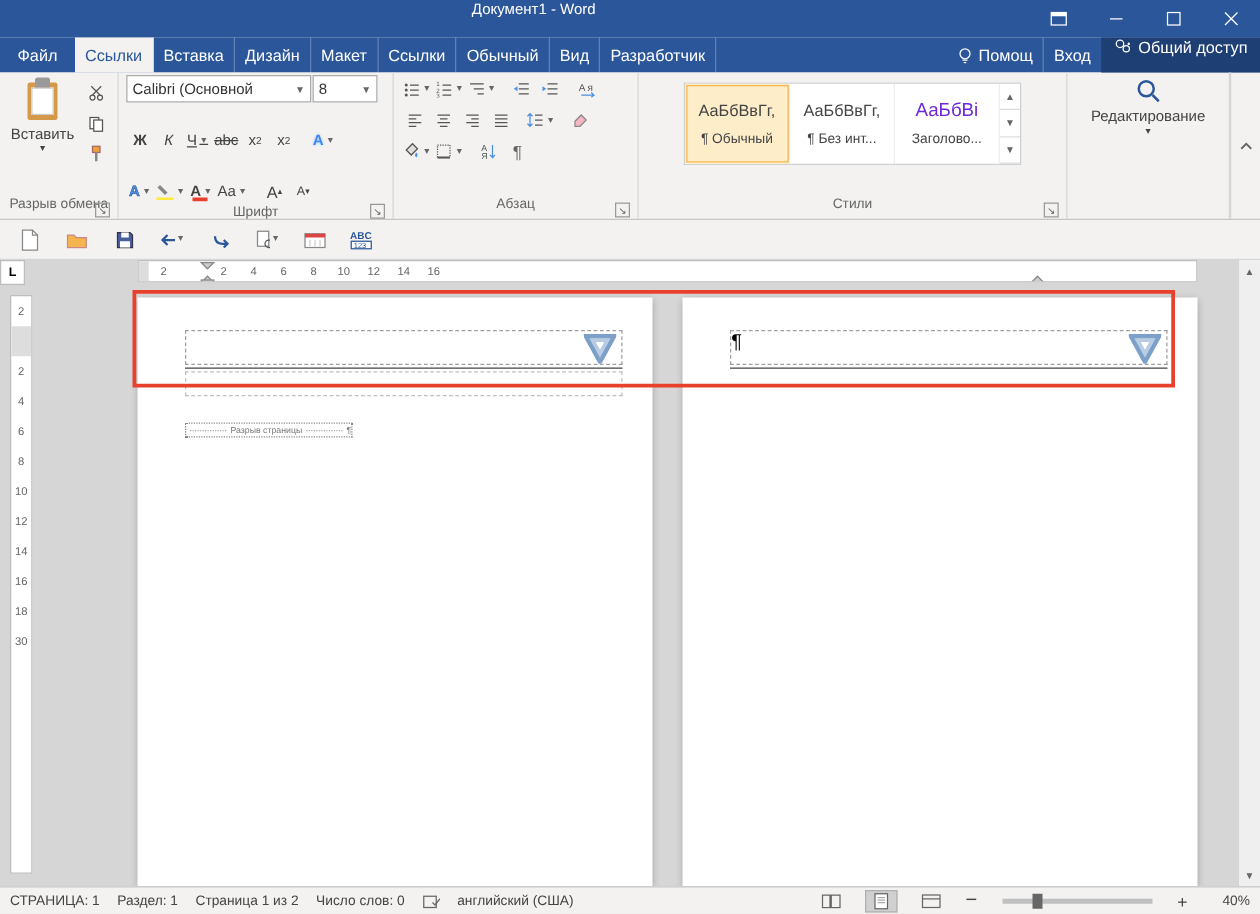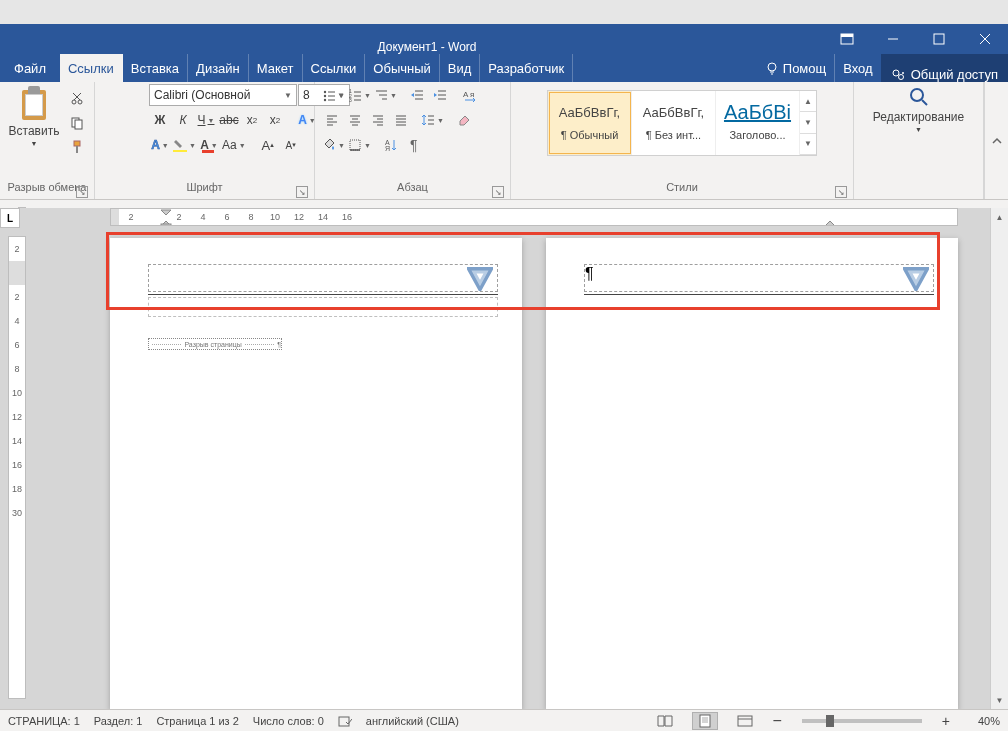--- a/index.html
+++ b/index.html
@@ -1,27 +1,27 @@
 <!DOCTYPE html>
 <html><head>
 <meta charset="utf-8">
 <style>
 * { margin: 0; padding: 0; box-sizing: border-box; font-family: "Segoe UI", Tahoma, sans-serif; user-select: none; }
 body { width: 1008px; height: 731px; overflow: hidden; background: #e6e6e6; }
-.titlebar { height: 30px; background: #2b579a; color: #fff; display: flex; align-items: flex-end; font-size: 12px; margin-top: 24px; }
+.titlebar { height: 30px; background: #2b579a; color: #fff; display: flex; align-items: flex-start; font-size: 12px; }
 .titlebar .title { flex: 1; text-align: center; }
 .titlebar .wbtn { width: 46px; height: 30px; display: flex; align-items: center; justify-content: center; }
 .tabs { height: 28px; background: #2b579a; color: #fff; display: flex; align-items: stretch; font-size: 13px; }
 .tabs .tab { padding: 0 8px; display: flex; align-items: center; border-right: 1px solid rgba(255,255,255,.25); cursor: pointer; white-space: nowrap; }
 .tabs .tab.file { padding: 0 14px; border-right: none; }
 .tabs .tab.active { background: #f3f2f1; color: #2b579a; font-weight: 400; }
 .tabs .spacer { flex: 1; }
 .tabs .help { display: flex; align-items: center; padding: 0 8px; gap: 4px; border-right: 1px solid rgba(255,255,255,.25); }
 .tabs .login { padding: 0 8px; display: flex; align-items: center; }
-.tabs .share { padding: 0 10px; display: flex; align-items: flex-end; gap: 6px; background: #1e3f73; }
+.tabs .share { padding: 0 10px; display: flex; align-items: flex-start; gap: 6px; background: #1e3f73; }
 .ribbon { background: #f3f2f1; border-bottom: 1px solid #c8c6c4; height: 118px; display: flex; font-size: 12px; color: #444; }
 .group { border-right: 1px solid #d6d6d6; display: flex; flex-direction: column; padding: 2px 6px 0; }
 .group .body { flex: 1; display: flex; align-items: flex-start; gap: 4px; }
 .group .label { height: 18px; color: #666; font-size: 11px; text-align: center; position: relative; }
 .group .label .launcher { position: absolute; right: 0; bottom: 1px; width: 12px; height: 12px; border: 1px solid #999; font-size: 8px; display:flex; align-items:center; justify-content:center; color:#666; }
 .rbtn { min-width: 22px; height: 22px; display: flex; align-items: center; justify-content: center; border: 1px solid transparent; position: relative; cursor: pointer; }
 .rbtn .dd { font-size: 7px; margin-left: 2px; color: #666; }
 .vstack { display: flex; flex-direction: column; gap: 2px; }
 .hstack { display: flex; gap: 1px; }
 .bigbtn { width: 56px; display: flex; flex-direction: column; align-items: center; gap: 2px; cursor: pointer; padding: 2px; }
@@ -29,21 +29,21 @@
 .combo .dd { margin-left: auto; font-size: 8px; color: #666; }
 .paste-icon { width: 32px; height: 36px; position: relative; }
 .paste-icon .board { position: absolute; left: 4px; top: 4px; width: 24px; height: 30px; background: #d49a4a; border-radius: 2px; }
 .paste-icon .clip { position: absolute; left: 10px; top: 0; width: 12px; height: 8px; background: #9a9a9a; border-radius: 2px 2px 0 0; }
 .paste-icon .paper { position: absolute; left: 7px; top: 8px; width: 18px; height: 22px; background: #fff; border: 1px solid #ccc; }
 .styles-gallery { display: flex; gap: 0; border: 1px solid #d0d0d0; background: #fff; height: 66px; }
 .style-item { width: 84px; padding: 4px 4px 2px; display: flex; flex-direction: column; align-items: center; border-right: 1px solid #eee; cursor:pointer; }
 .style-item.sel { outline: 1px solid #f4b54e; outline-offset: -2px; background: #fdeec9; }
 .style-item .preview { font-size: 13px; height: 34px; display: flex; align-items: center; }
 .style-item .name { font-size: 11px; color: #444; white-space: nowrap; overflow: hidden; }
-.style-item.heading .preview { color: #0369a1; font-size: 20px; text-decoration: underline; }
+.style-item.heading .preview { color: #6d28d9; font-size: 15px; }
 .gallery-scroll { width: 16px; display: flex; flex-direction: column; }
 .gallery-scroll div { flex: 1; display:flex; align-items:center; justify-content:center; font-size:8px; border-bottom:1px solid #ddd; color:#666; cursor:pointer; }
 .qat { height: 32px; background: #f3f2f1; border-bottom: 1px solid #d6d6d6; display: flex; align-items: center; gap: 18px; padding: 0 14px; }
 .qat .qbtn { width: 20px; height: 20px; display:flex; align-items:center; justify-content:center; cursor:pointer; }
 .workspace { position: absolute; top: 208px; left: 0; right: 0; bottom: 22px; background: #d6d6d6; }
 .ruler-h { position: absolute; left: 110px; top: 0; right: 50px; height: 18px; background: #fff; border: 1px solid #bdbdbd; font-size: 9px; color: #666; display:flex; align-items:center; overflow:hidden; }
 .ruler-h .tick { position: relative; width: 24px; text-align: center; }
 .ruler-h .indent { position: absolute; left: 48px; top: 0; }
 .ruler-v { position: absolute; left: 8px; top: 28px; width: 18px; bottom: 10px; background: #fff; border: 1px solid #bdbdbd; font-size: 9px; color: #666; display:flex; flex-direction:column; align-items:center; overflow:hidden; }
 .ruler-v .tick { height: 24px; display:flex; align-items:center; }
@@ -164,21 +164,21 @@
               <rect x="4" y="1" width="6" height="5" fill="#e8a33d" stroke="#a66"></rect>
               <rect x="6" y="6" width="2" height="7" fill="#888"></rect>
             </svg>
           </div>
       </div>
     </div>
     <div class="label"><span>Разрыв обмена</span><span class="launcher">↘</span></div>
   </div>
 
   <div class="group" style="width:220px;">
-    <div class="body" style="flex-direction:column; gap:3px; width:100%;margin-left:48px;">
+    <div class="body" style="flex-direction:column; gap:19px; width:100%;">
       <div class="hstack">
         <div class="combo" style="width:148px;">
             <span>Calibri (Основной</span>
             <span class="dd">▼</span>
           </div>
         <div class="combo" style="width:52px;">
             <span>8</span>
             <span class="dd">▼</span>
           </div>
       </div>

